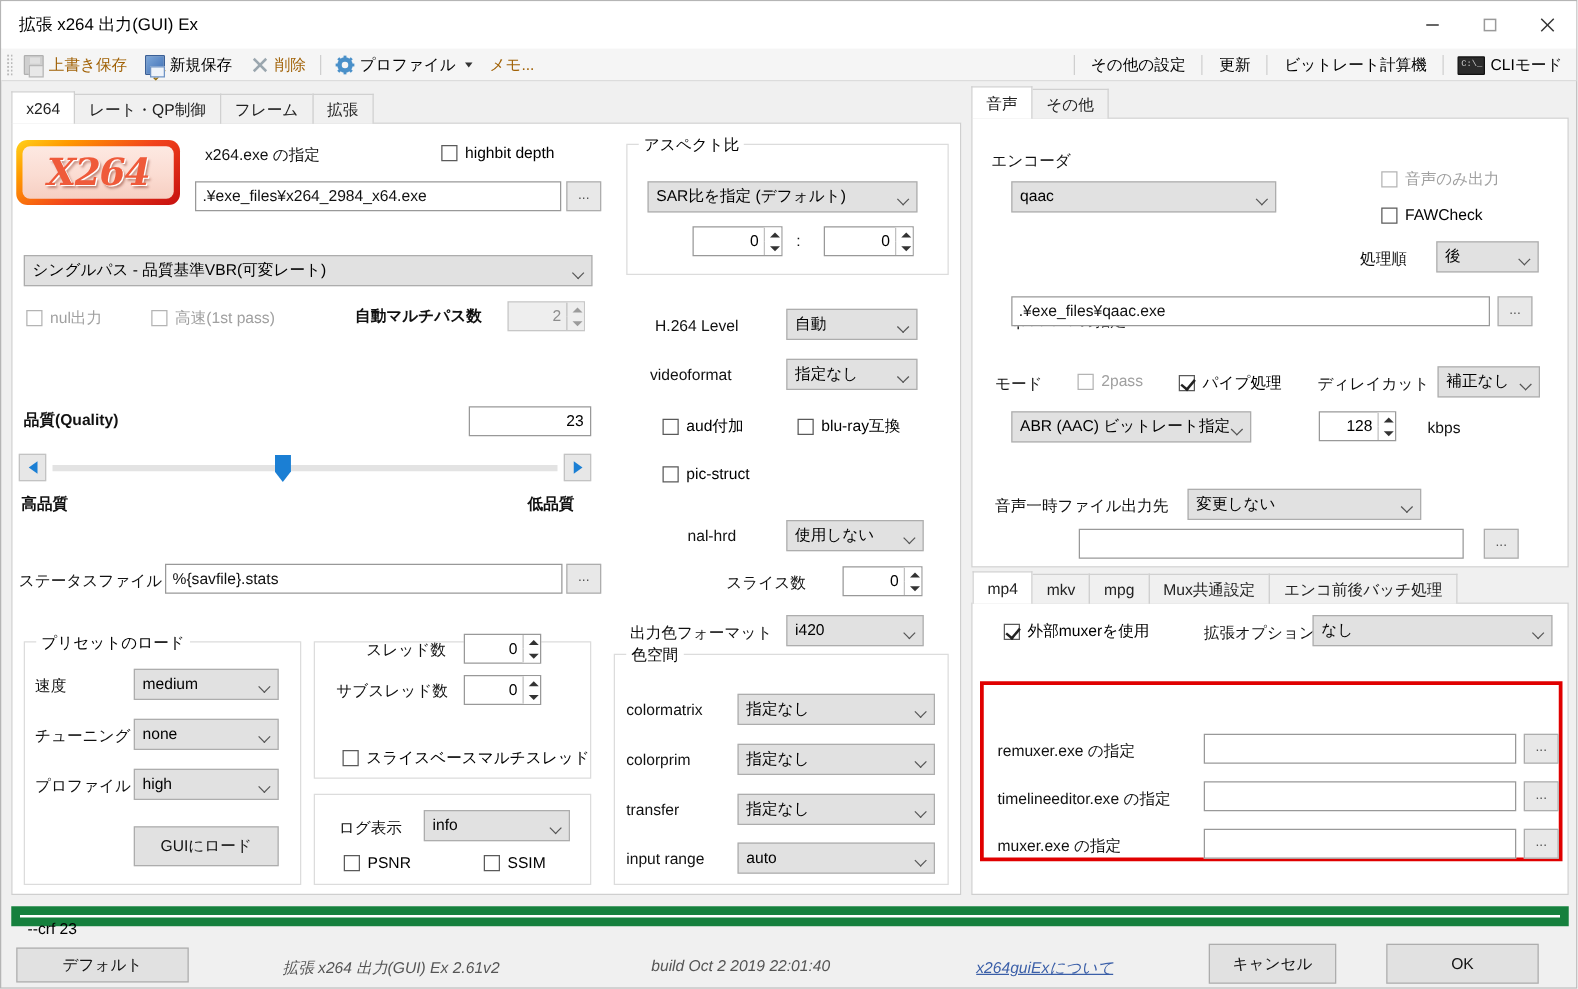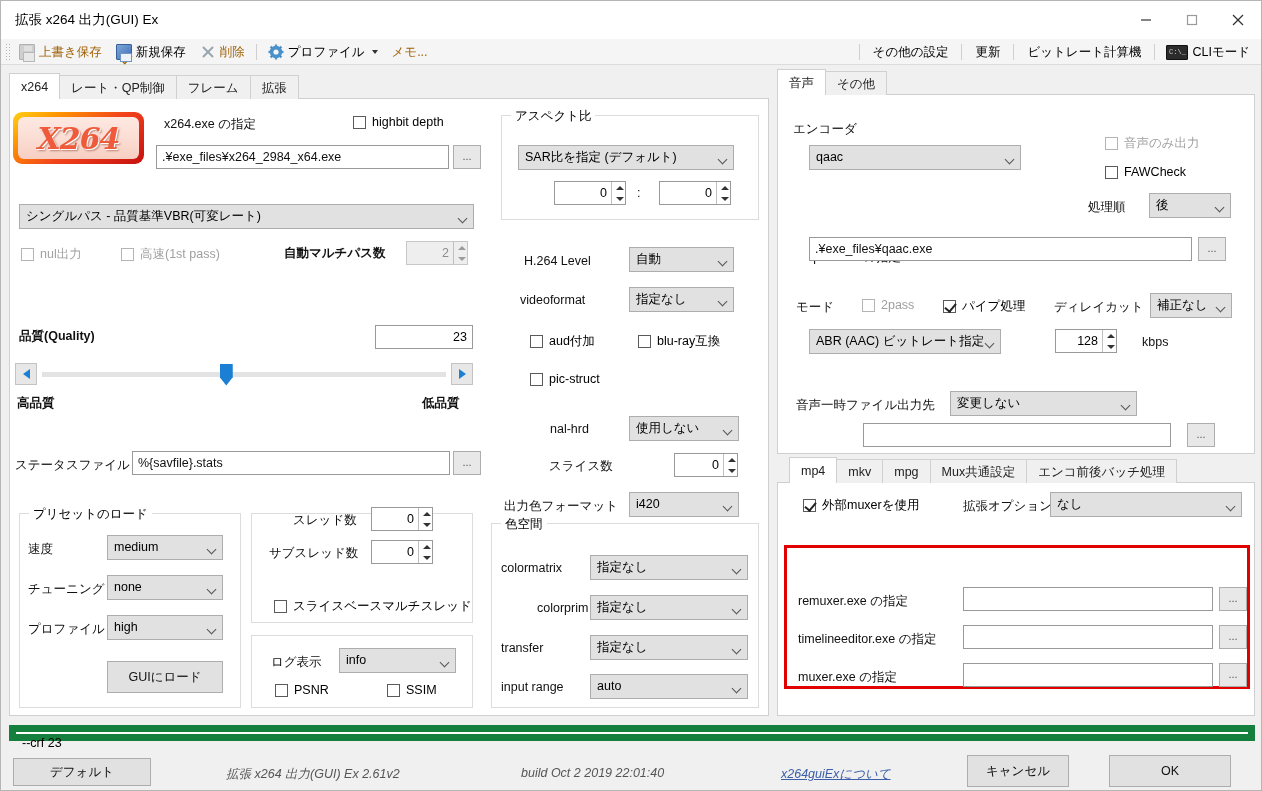--- a/index.html
+++ b/index.html
@@ -106,21 +106,21 @@
   .arrowbtn .tri{width:0;height:0;border-top:5px solid transparent;border-bottom:5px solid transparent;}
   .arrowbtn.l .tri{border-right:7px solid #1b7fd4;}
   .arrowbtn.r .tri{border-left:7px solid #1b7fd4;}
   .track { flex:1; height:5px; background:#e3e3e3; margin:0 5px; position:relative;}
   .thumb { position:absolute; left:44%; top:-8px; width:13px; height:22px; background:#1b7fd4;
            clip-path:polygon(0 0,100% 0,100% 62%,50% 100%,0 62%); }
 
   
   .rtabs { position:absolute; left:0; top:0; height:26px; display:flex; align-items:flex-end; z-index:5;}
   .rpanel { position:absolute; left:0; top:25px; width:478px; height:360px; background:#fff; border:1px solid #cfcfcf;}
-  .muxtabs { position:absolute; left:12px; top:388px; height:26px; display:flex; align-items:flex-end; z-index:5;}
+  .muxtabs { position:absolute; left:1px; top:388px; height:26px; display:flex; align-items:flex-end; z-index:5;}
   .muxpanel { position:absolute; left:0; top:413px; width:478px; height:234px; background:#fff; border:1px solid #cfcfcf;}
   .redbox { position:absolute; left:6px; top:62px; width:466px; height:144px; border:3px solid #e00000; }
 
   
   .cmdbar { position:absolute; left:8px; top:724px; width:1246px; height:16px; background:#fff; border:7px solid #15803d;
             font-size:12.5px; line-height:22px; padding:0 6px;}
   .btn-default { position:absolute; left:12px; top:757px; width:138px; height:28px; line-height:26px; }
   .ver { position:absolute; left:225px; top:765px; font-style:italic; color:#555; font-size:12.5px;}
   .build { position:absolute; left:520px; top:765px; font-style:italic; color:#555; font-size:12.5px;}
   .about { position:absolute; left:780px; top:765px; font-size:12.5px; color:#3b5fa8; text-decoration:underline; font-style:italic;}
@@ -376,41 +376,41 @@
   </div>
   <div class="cb" style="position:absolute;left:529px;top:371px;">
     <span class="cbbox"></span>
     <span>pic-struct</span>
   </div>
 
   <div class="lbl" style="position:absolute;left:549px;top:421px;">nal-hrd</div>
   <div class="sel" style="position:absolute;left:628px;top:415px;width:110px;">
     <span>使用しない</span><span class="chev"></span>
   </div>
-  <div class="lbl" style="position:absolute;left:548px;top:457px;text-align:right;">スライス数</div>
+  <div class="lbl" style="position:absolute;left:580px;top:457px;text-align:right;">スライス数</div>
   <div class="spin" style="position:absolute;left:673px;top:452px;width:64px;">
     <div class="num" style="width:64px;padding-right:18px;">0</div>
     <div class="spinbtns">
         <div class="up"></div>
         <div class="dn"></div>
       </div>
   </div>
   <div class="lbl" style="position:absolute;left:503px;top:497px;">出力色フォーマット</div>
   <div class="sel" style="position:absolute;left:628px;top:491px;width:110px;">
     <span>i420</span><span class="chev"></span>
   </div>
 
   <div class="group" style="left:490px;top:522px;width:268px;height:185px;">
     <span class="glabel">色空間</span>
   </div>
   <div class="lbl" style="position:absolute;left:500px;top:560px;">colormatrix</div>
   <div class="sel" style="position:absolute;left:589px;top:554px;width:158px;">
     <span>指定なし</span><span class="chev"></span>
   </div>
-  <div class="lbl" style="position:absolute;left:500px;top:600px;margin-left:36px;">colorprim</div>
+  <div class="lbl" style="position:absolute;left:500px;top:600px;">colorprim</div>
   <div class="sel" style="position:absolute;left:589px;top:594px;width:158px;">
     <span>指定なし</span><span class="chev"></span>
   </div>
   <div class="lbl" style="position:absolute;left:500px;top:640px;">transfer</div>
   <div class="sel" style="position:absolute;left:589px;top:634px;width:158px;">
     <span>指定なし</span><span class="chev"></span>
   </div>
   <div class="lbl" style="position:absolute;left:500px;top:679px;">input range</div>
   <div class="sel" style="position:absolute;left:589px;top:673px;width:158px;">
     <span>auto</span><span class="chev"></span>

